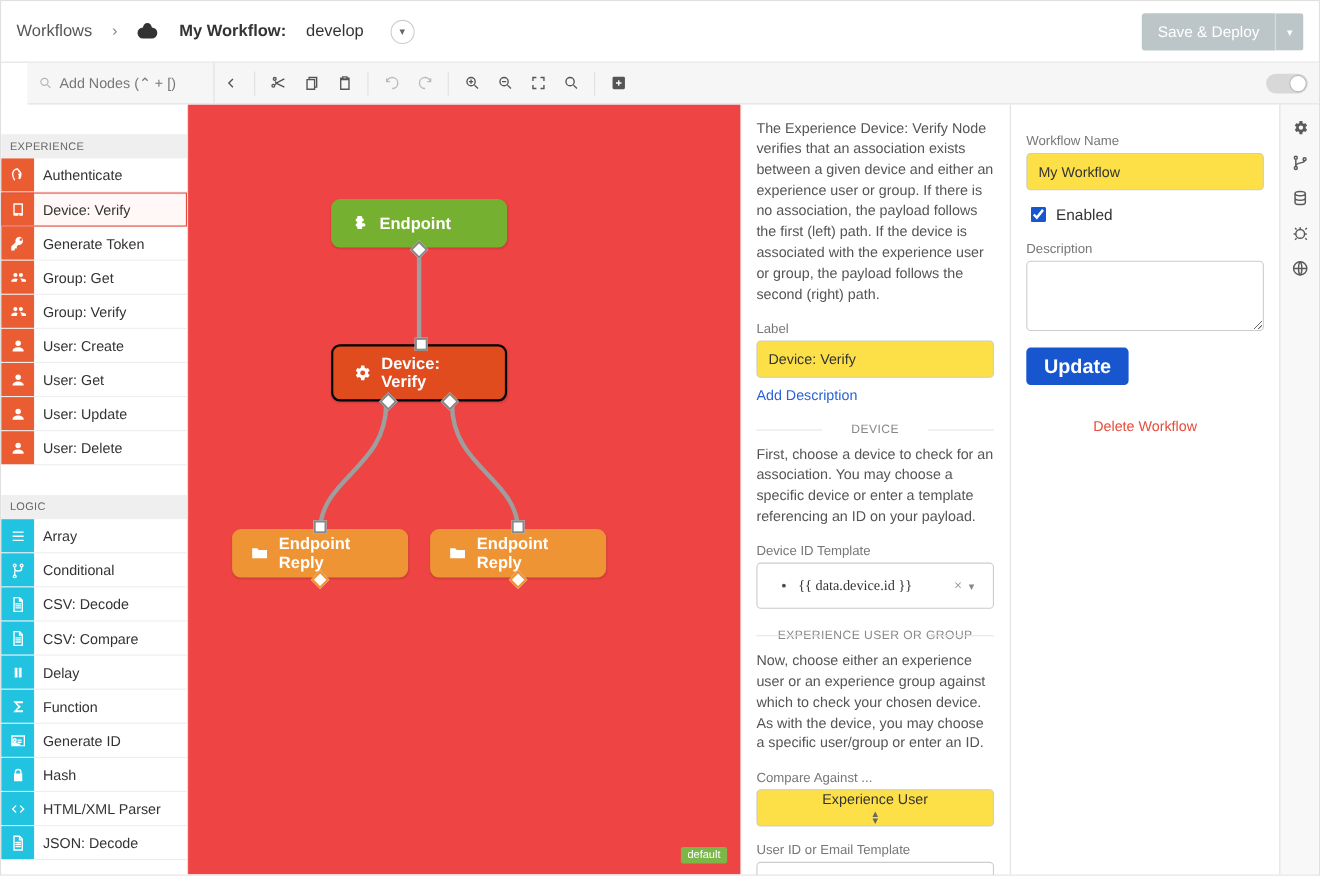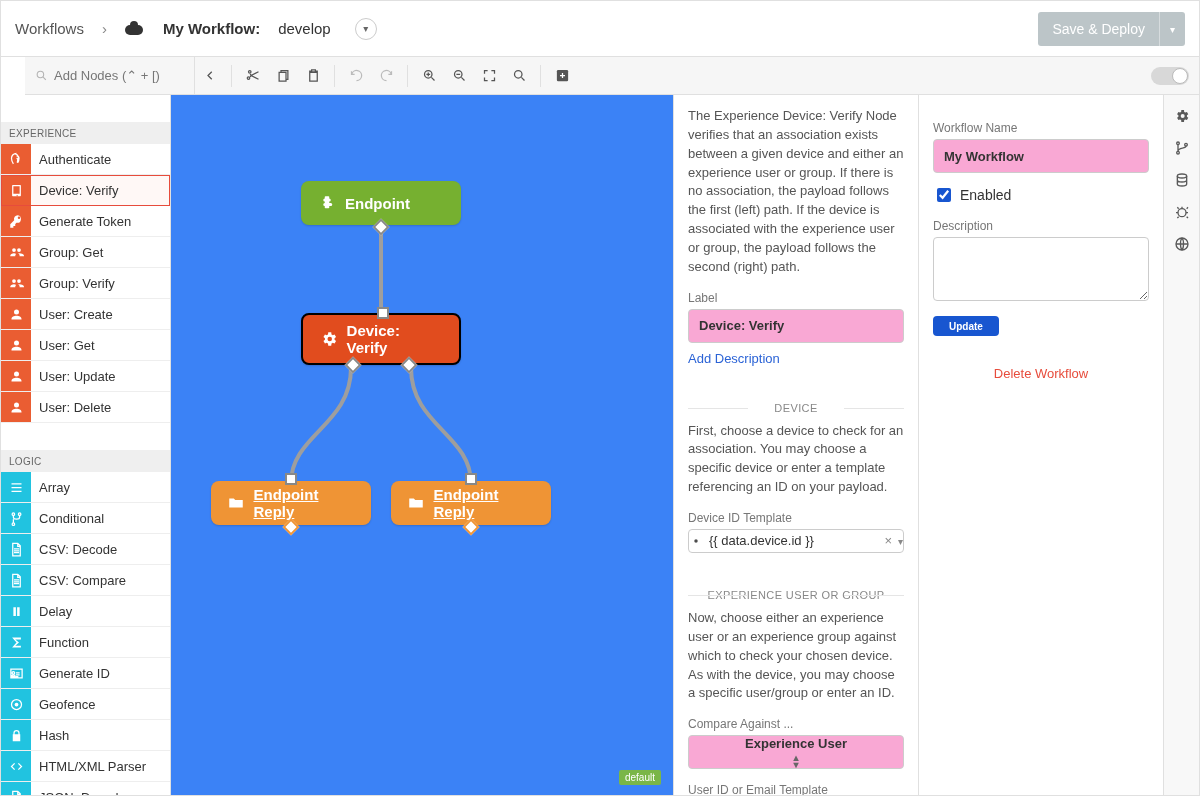--- a/index.html
+++ b/index.html
@@ -38,51 +38,51 @@
   .cat { background:#efefef; height:22px; display:flex; align-items:center; padding:0 8px; font-size:10px; letter-spacing:.3px; color:#666;margin-top:27px; }
   .node-item { display:flex; align-items:center; height:31px; border-bottom:1px solid #eee; cursor:grab; }
   .node-item.selected { outline:1px solid #e74c3c; outline-offset:-1px; background:#fff8f6; }
   .node-icon { width:30px; height:100%; display:flex; align-items:center; justify-content:center; color:#fff; }
   .node-icon.orange { background:#ea5d32; }
   .node-icon.teal { background:#21c3e0; }
   .node-icon svg { width:15px; height:15px; fill:#fff; }
   .node-label { padding-left:8px; color:#333; font-size:13px; }
 
   
-  .canvas { flex:1; position:relative; background:#3b82f6; overflow:hidden; }
+  .canvas { flex:1; position:relative; background:#ef4444; overflow:hidden; }
   .edges { position:absolute; inset:0; width:100%; height:100%; }
   .edge { stroke:#9e9e9e; stroke-width:4; fill:none; }
   .nodeblk { position:absolute; border-radius:8px; color:#fff; display:flex; align-items:center; padding:0 16px; font-size:15px; font-weight:600; box-shadow:0 1px 2px rgba(0,0,0,.15); }
   .nodeblk .nicon { width:20px; height:20px; margin-right:8px; display:flex; align-items:center; justify-content:center; }
   .nodeblk .nicon svg { width:18px; height:18px; fill:#fff; }
   .green { background:#76b030; }
   .dorange { background:#e14c1e; border:2px solid #000; }
-  .lorange { background:#ef9435;text-decoration:underline; }
+  .lorange { background:#ef9435; }
   .port { position:absolute; width:12px; height:12px; background:#fff; border:2px solid #888; }
   .port.diamond { transform:rotate(45deg); }
   .defaults-badge { position:absolute; right:12px; bottom:10px; background:#7ab648; color:#fff; font-size:10px; padding:2px 6px; border-radius:2px; }
 
   
   .right { display:flex; }
   .panel { width:245px; border-left:1px solid #e0e0e0; display:flex; flex-direction:column; background:#fff; }
   .pbody { flex:1; overflow-y:auto; padding:12px 14px; font-size:13px; color:#555; }
   .pbody p { line-height:1.45; margin:0 0 10px; }
   .flabel { display:block; color:#777; font-size:12px; margin:14px 0 4px; }
-  .input, .select { width:100%; height:34px; border:1px solid #ccc; border-radius:4px; padding:0 10px; font-size:13px; background:#f9a8d4; color:#333;font-weight:bold; }
+  .input, .select { width:100%; height:34px; border:1px solid #ccc; border-radius:4px; padding:0 10px; font-size:13px; background:#fde047; color:#333; }
   .select { display:flex; align-items:center; justify-content:space-between; cursor:pointer;flex-direction:column; }
   .select .caret2 { font-size:10px; color:#666; line-height:7px;}
-  .input-combo { display:flex; align-items:center; height:24px; border:1px solid #ccc; border-radius:4px; padding:0 0; gap:6px; font-size:13px; }
+  .input-combo { display:flex; align-items:center; height:42px; border:1px solid #ccc; border-radius:4px; padding:0 17px; gap:6px; font-size:13px;font-family:Liberation Serif, serif; }
   .input-combo .val { flex:1; color:#333; }
   .input-combo .clear { color:#888; cursor:pointer; }
   .input-combo .glyph { width:14px; height:14px; display:inline-block; opacity:.7; }
   .link { color:#2b63d6; cursor:pointer; font-size:13px; display:inline-block; margin-top:8px; }
-  .section-label { text-align:center; font-size:11px; letter-spacing:.4px; color:#888; margin:36px 0 8px; position:relative; }
+  .section-label { text-align:center; font-size:11px; letter-spacing:.4px; color:#888; margin:18px 0 8px; position:relative; }
   .section-label::before, .section-label::after { content:""; position:absolute; top:50%; width:28%; height:1px; background:#e5e5e5; }
   .section-label::before { left:0; } .section-label::after { right:0; }
-  .btn { height:20px; border:none; border-radius:4px; padding:0 16px; font-size:10px; cursor:pointer; color:#fff; }
+  .btn { height:34px; border:none; border-radius:4px; padding:0 16px; font-size:18px; cursor:pointer; color:#fff; }
   .btn.blue { background:#1856d0; font-weight:600; }
   .danger-link { color:#e74c3c; text-align:center; display:block; margin-top:30px; cursor:pointer; }
   .textarea { width:100%; height:64px; border:1px solid #ccc; border-radius:4px; resize:vertical; }
 
   
   .rail { width:36px; border-left:1px solid #e0e0e0; background:#f8f8f8; display:flex; flex-direction:column; align-items:center; padding-top:6px; gap:2px; }
   .rail .rbtn { width:28px; height:30px; display:flex; align-items:center; justify-content:center; color:#6a6a6a; cursor:pointer; border-radius:3px; }
   .rail svg { width:16px; height:16px; fill:#5a5a5a; }
 
   
@@ -420,28 +420,20 @@
         <div class="node-icon teal">
           <svg>
             <use href="#i-id"></use>
           </svg>
         </div>
         <div class="node-label">Generate ID</div>
       </div>
       <div class="node-item">
         <div class="node-icon teal">
           <svg>
-            <use href="#i-target"></use>
-          </svg>
-        </div>
-        <div class="node-label">Geofence</div>
-      </div>
-      <div class="node-item">
-        <div class="node-icon teal">
-          <svg>
             <use href="#i-lock"></use>
           </svg>
         </div>
         <div class="node-label">Hash</div>
       </div>
       <div class="node-item">
         <div class="node-icon teal">
           <svg>
             <use href="#i-code"></use>
           </svg>

